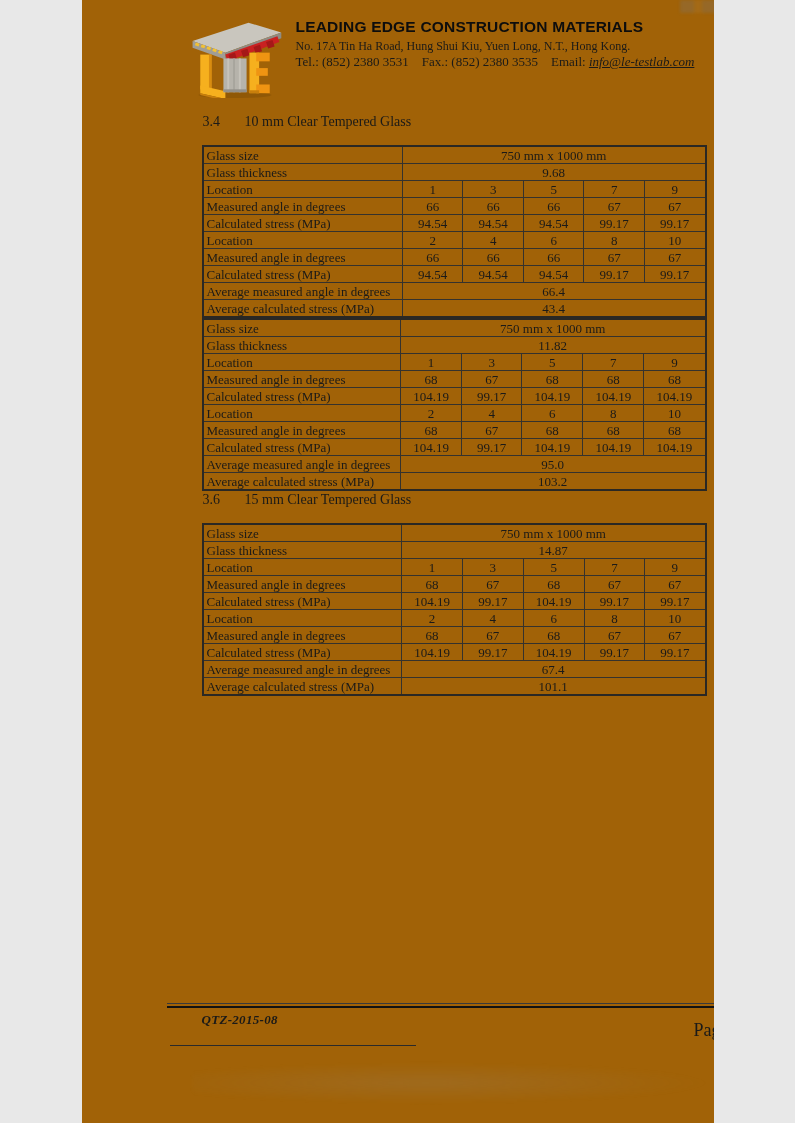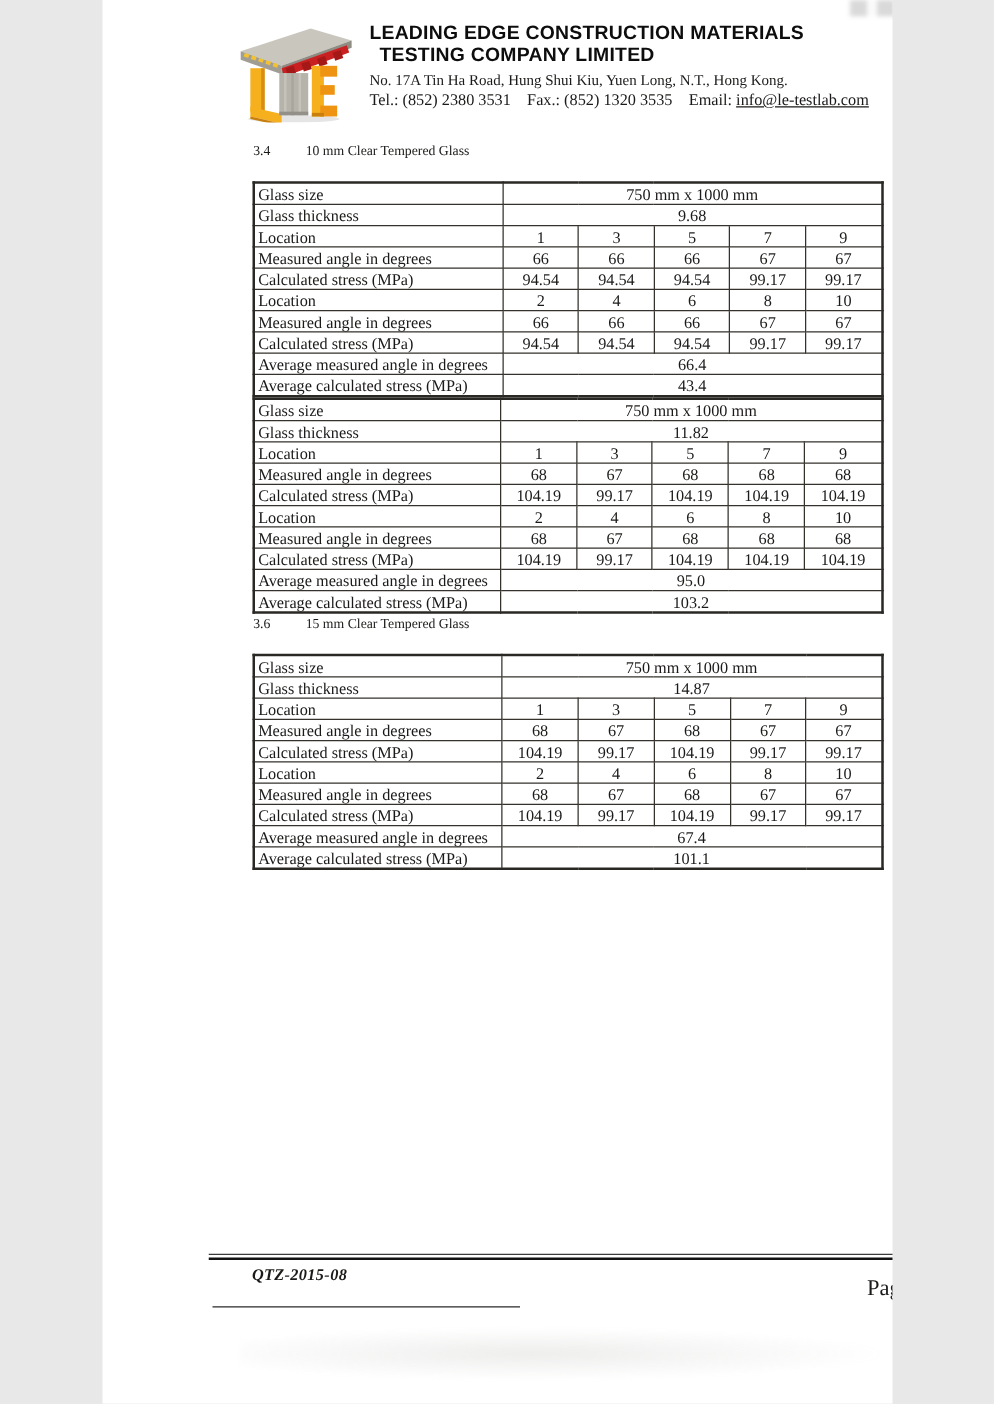--- a/index.html
+++ b/index.html
@@ -1,36 +1,36 @@
 <!DOCTYPE html>
 <html><head>
 <meta charset="utf-8">
 <style>
   html,body{margin:0;padding:0;background:#e8e8e8;}
   .page{
     position:relative;width:632px;height:1123px;margin:0 auto;
-    background:#ffffff;overflow:hidden;
+    background:#a16207;overflow:hidden;
     font-family:"Liberation Serif", serif;color:#1b1a18;
   }
   
   .letterhead{position:absolute;left:104px;top:16px;display:flex;align-items:flex-start;}
   .logo{width:98px;height:82px;flex:0 0 auto;}
   .head-text{margin-left:12px;padding-top:2px;}
   .co-line1,.co-line2{
     font-family:"Liberation Sans", sans-serif;font-weight:bold;
     font-size:15.5px;line-height:18px;letter-spacing:.2px;color:#0d0d0d;
   }
   .co-line2{margin-left:8px;}
   .addr{font-size:12px;line-height:15px;margin-top:3px;}
   .contact{font-size:13px;line-height:15px;}
   .contact .seg{margin-right:13px;}
-  .email{color:#1b1a18;text-decoration:underline;}
+  .email{color:#1b1a18;text-decoration:underline;font-style:italic;}
   
   .report-body{position:absolute;left:120px;top:113px;width:505px;}
-  .sec-head{font-size:11px;line-height:17px;margin:0 0 15px 1px;}
+  .sec-head{font-size:14px;line-height:17px;margin:0 0 15px 1px;}
   .sec-num{display:inline-block;width:42px;}
   table.data-table{
     border-collapse:collapse;width:505px;
     border:2px solid #2a2824;
   }
   table.data-table td{
     border:1px solid #35322d;height:16px;line-height:15px;
     font-size:13px;padding:0 3px;
   }
   td.label{text-align:left;padding-left:6px;width:212px;}
@@ -97,24 +97,23 @@
 
         <rect x="65" y="38" width="10" height="42" fill="#f6b01e"></rect>
         <rect x="72" y="38" width="14" height="9" fill="#ef9412"></rect>
         <rect x="72" y="54" width="12" height="8" fill="#ef9412"></rect>
         <rect x="72" y="71" width="14" height="9" fill="#ef9412"></rect>
         <rect x="65" y="77" width="10" height="3" fill="#c87f0c"></rect>
       </svg>
     </div>
     <div class="head-text">
       <div class="co-line1">LEADING EDGE CONSTRUCTION MATERIALS</div>
-      <div class="co-line2">TESTING COMPANY LIMITED</div>
       <div class="addr">No. 17A Tin Ha Road, Hung Shui Kiu, Yuen Long, N.T., Hong Kong.</div>
       <div class="contact">
-        <span class="seg">Tel.: (852) 2380 3531</span><span class="seg">Fax.: (852) 1320 3535</span><span>Email:</span> <span class="email">info@le-testlab.com</span>
+        <span class="seg">Tel.: (852) 2380 3531</span><span class="seg">Fax.: (852) 2380 3535</span><span>Email:</span> <span class="email">info@le-testlab.com</span>
       </div>
     </div>
   </header>
 
   <main class="report-body" id="sections">
       <section class="glass-section">
         <div class="sec-head"><span class="sec-num">3.4</span><span class="sec-title">10 mm Clear Tempered Glass</span></div>
         <table class="data-table">
           <tbody>
             <tr>

